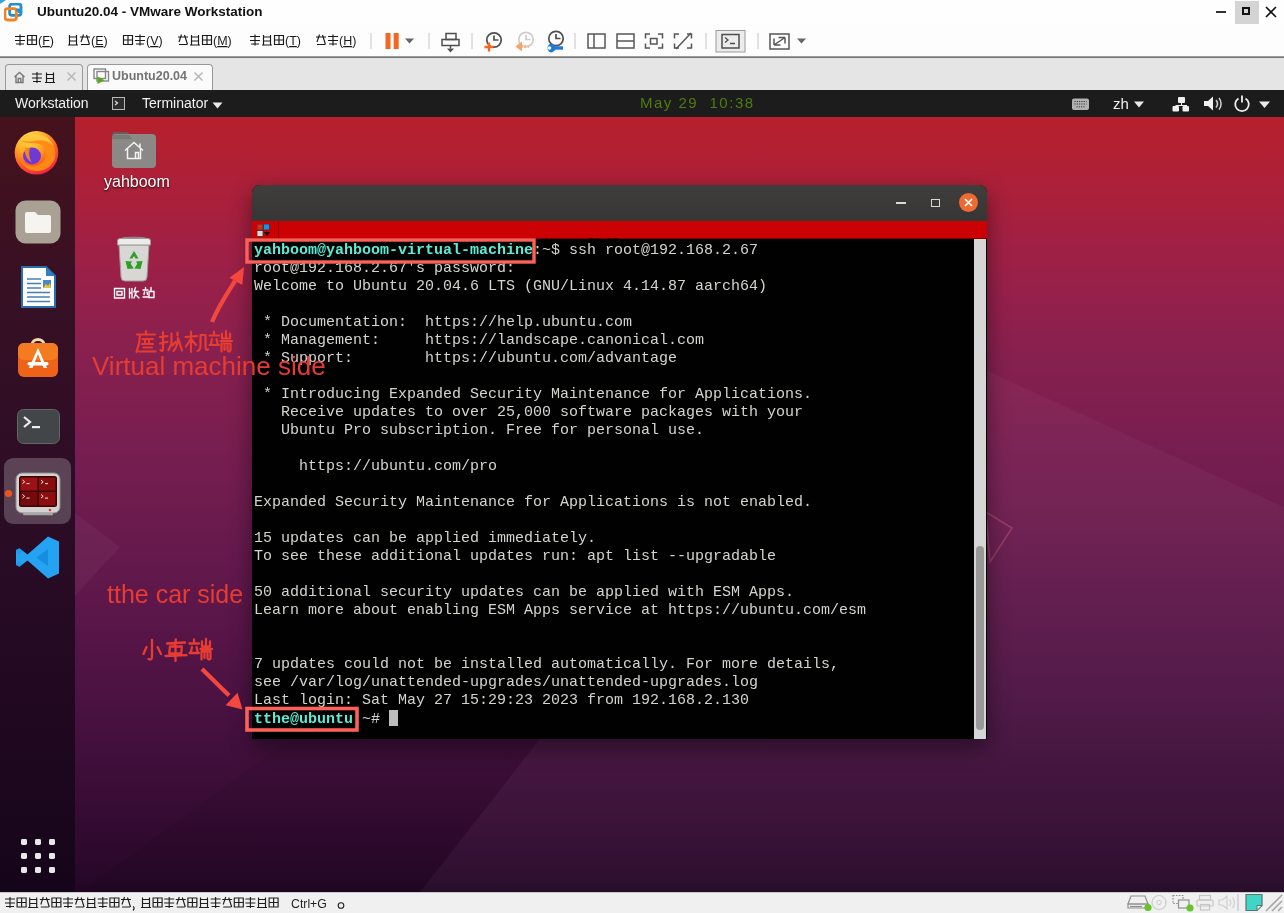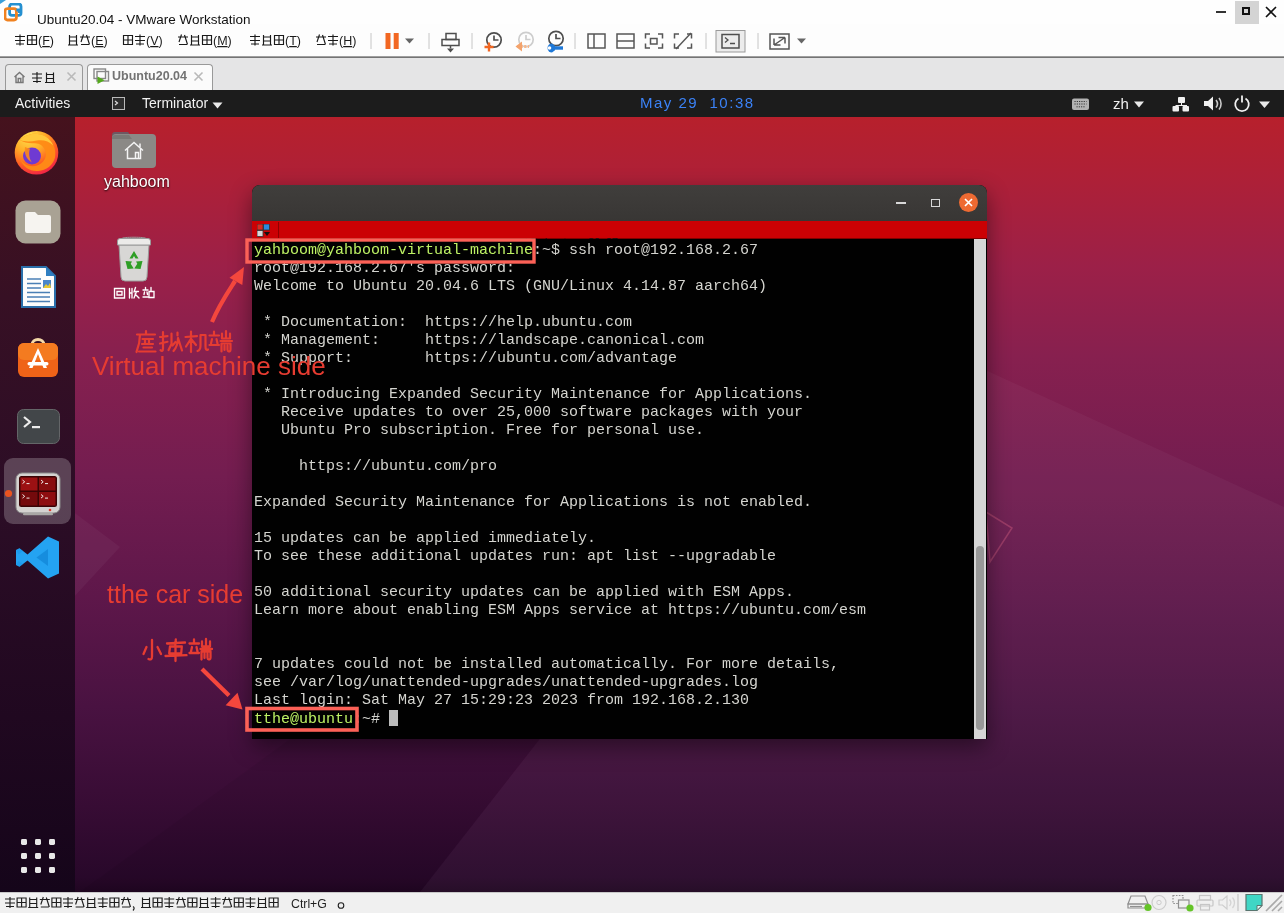--- a/index.html
+++ b/index.html
@@ -2,21 +2,21 @@
 <html><head><meta charset="utf-8">
 <style>
   html,body{margin:0;padding:0;background:#fff;}
   #app{position:relative;width:1284px;height:913px;overflow:hidden;
        font-family:"Liberation Sans",sans-serif;}
   #app *{box-sizing:border-box;}
   .abs{position:absolute;}
 
   
   .tbar{left:0;top:0;width:1284px;height:24px;background:#fefefe;}
-  .ttxt{left:37px;top:12px;font-size:13.5px;color:#111;}
+  .ttxt{left:37px;top:4px;font-size:13.5px;color:#111;font-weight:bold;}
   .mbar{left:0;top:24px;width:1284px;height:33px;background:#fdfdfd;
         border-bottom:1px solid #9f9f9f;}
   .tabs{left:0;top:57px;width:1284px;height:33px;background:#e5e5e6;
         border-top:1px solid #747474;}
   .tab{position:absolute;top:64px;height:26px;border:1px solid #999;
        border-bottom:none;border-radius:4px 4px 0 0;font-size:13.5px;color:#1a1a1a;}
   .tab1{left:5px;width:78px;background:#e9e9e9;}
   .tab2{left:87px;width:126px;background:#fbfbfb;font-weight:bold;}
 
   
@@ -33,21 +33,21 @@
   .term{left:252px;top:185px;width:735px;height:554px;border-radius:8px 8px 0 0;
         background:#000;box-shadow:0 8px 22px rgba(0,0,0,0.45);}
   .termbar{left:0;top:0;width:735px;height:36px;background:linear-gradient(#403e3c,#383634);border-radius:8px 8px 0 0;}
   .termtitle{width:735px;top:9px;text-align:center;font-weight:bold;font-size:13.5px;color:#dad6d0;}
   .redbar{left:0;top:36px;width:735px;height:18px;background:#cb0104;border-bottom:1px solid #7e0000;}
   .redtitle{width:623px;top:51px;text-align:center;font-size:11px;color:#111;}
   .tcontent{left:0;top:54px;width:735px;height:500px;background:#010101;}
   pre.tt{position:absolute;left:2px;top:3px;margin:0;
      font-family:"Liberation Mono",monospace;font-size:15px;line-height:18px;
      color:#d4d4cf;}
-  pre.tt b{font-weight:normal;color:#bef264;}
+  pre.tt b{font-weight:bold;color:#5eead4;}
   .sbtrack{left:722px;top:54px;width:12px;height:500px;background:#d6d6d6;}
   .sbthumb{left:2px;top:307px;width:8px;height:184px;background:#989898;border-radius:4px;}
 
   
   .sbar{left:0;top:892px;width:1284px;height:21px;background:#f0f0f0;
         border-top:1px solid #c8c8c8;font-size:12.5px;color:#1a1a1a;}
 
   .dlabel{font-size:16px;color:#fff;text-shadow:0 1px 2px rgba(0,0,0,0.9);}
 </style></head>
 <body>
@@ -240,30 +240,30 @@
     <rect x="4" y="3.5" width="11.5" height="9.5" fill="none" stroke="#888" stroke-width="1.4"></rect>
     <path d="M4.5,8.5 L4.5,16 L11.5,12.2 Z" fill="#55aa1d"></path>
     </svg>
   <div class="abs" style="left:112px;top:69px;font-size:12.5px;font-weight:bold;color:#737373">Ubuntu20.04</div>
   <svg class="abs" style="left:193px;top:71px" width="11" height="11" viewBox="0 0 11 11">
     <path d="M1.5,1.5 L9.5,9.5 M9.5,1.5 L1.5,9.5" stroke="#b9b9b9" stroke-width="1.6"></path>
     </svg>
 
   
   <div class="abs gbar"></div>
-  <div class="abs" style="left:15px;top:95px;font-size:14px;color:#f2f2f2">Activities</div>
+  <div class="abs" style="left:15px;top:95px;font-size:14px;color:#f2f2f2">Workstation</div>
   <svg class="abs" style="left:112px;top:97px" width="13" height="13" viewBox="0 0 13 13">
     <rect x="0.5" y="0.5" width="12" height="12" fill="#2d2d2d" stroke="#b9b9b9"></rect>
     <path d="M3,4 L5.5,6 L3,8" fill="none" stroke="#ddd" stroke-width="1.2"></path>
     </svg>
   <div class="abs" style="left:142px;top:95px;font-size:14px;color:#f2f2f2">Terminator</div>
   <svg class="abs" style="left:212px;top:102px" width="11" height="7" viewBox="0 0 11 7">
       <path d="M0.5,0.5 L10.5,0.5 L5.5,6.5 Z" fill="#e9e9e9"></path>
     </svg>
-  <div class="abs" style="left:640px;top:94px;font-size:15px;letter-spacing:1.5px;color:#3b82f6">May 29&nbsp;&nbsp;10:38</div>
+  <div class="abs" style="left:640px;top:94px;font-size:15px;letter-spacing:1.5px;color:#4d7c0f">May 29&nbsp;&nbsp;10:38</div>
   <svg class="abs" style="left:1060px;top:90px" width="224" height="27" viewBox="0 0 224 27">
     <rect x="12" y="8.5" width="17" height="11.5" rx="2" fill="#b2b2b2"></rect>
     <g stroke="#2c2c2c" stroke-width="1" stroke-dasharray="1.1,1.2">
         <path d="M14.5,11.5 h12 M14.5,14 h12 M16.5,16.8 h8"></path>
       </g>
     <text x="53" y="19" font-size="15" fill="#efefef" font-family="Liberation Sans">zh</text>
     <path d="M74,11.5 h10 l-5,6 Z" fill="#e9e9e9"></path>
     <g fill="#f0f0f0">
       <rect x="118" y="7" width="7" height="6" rx="1"></rect>
       <rect x="112.5" y="16" width="6.5" height="5.5" rx="1"></rect>

